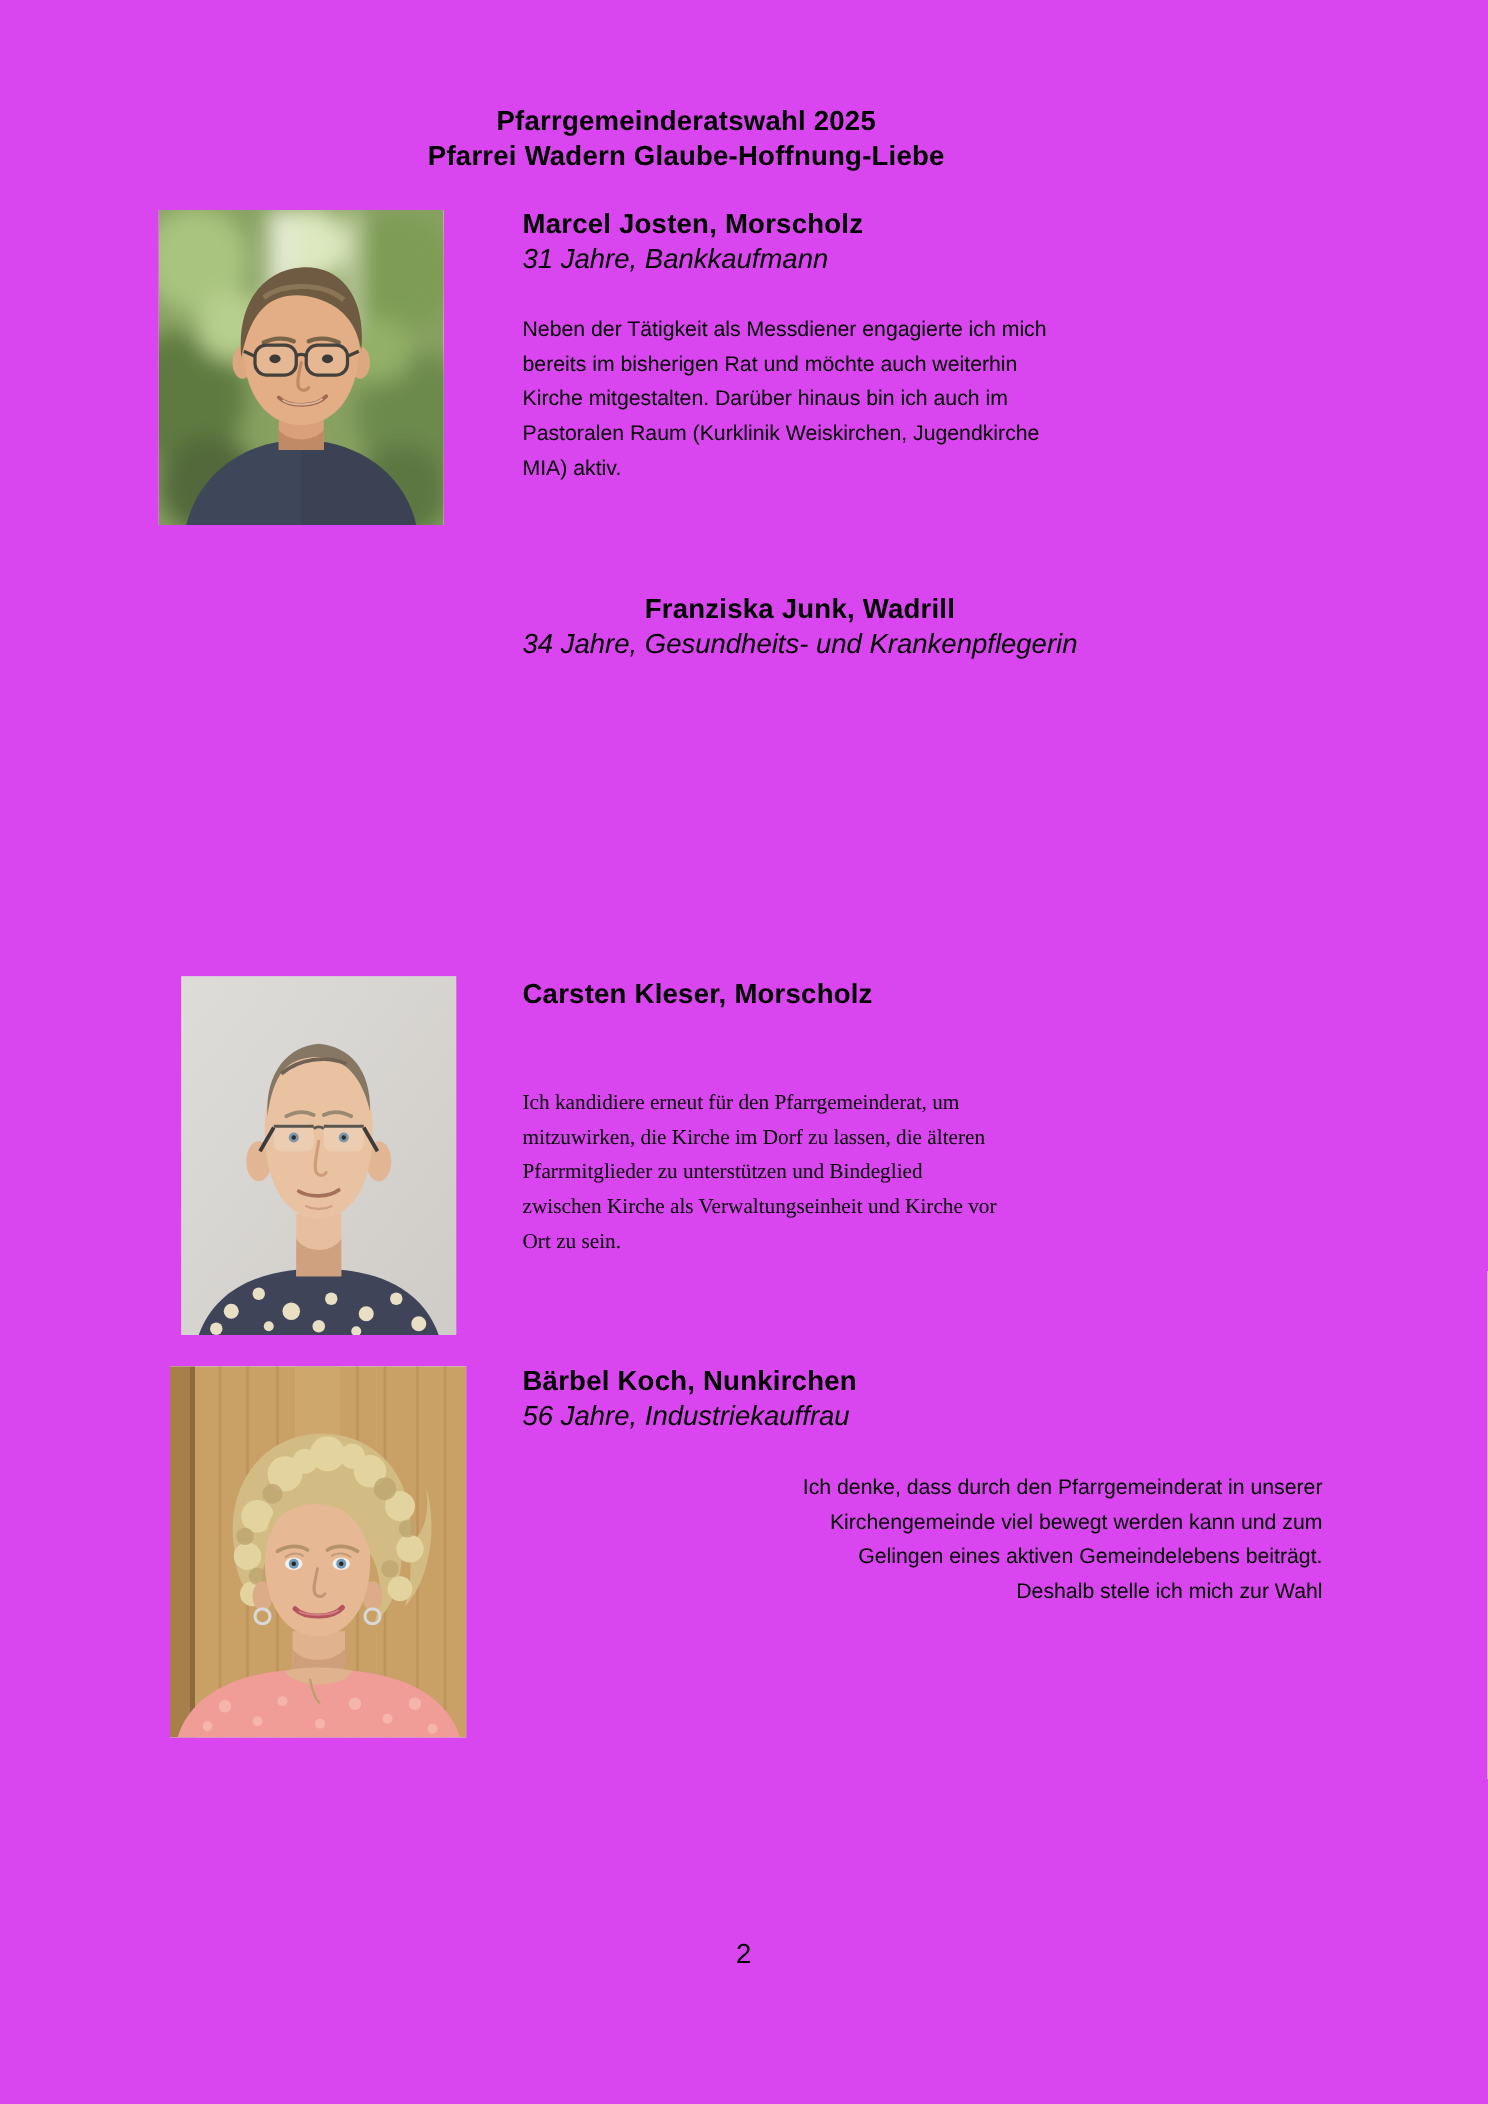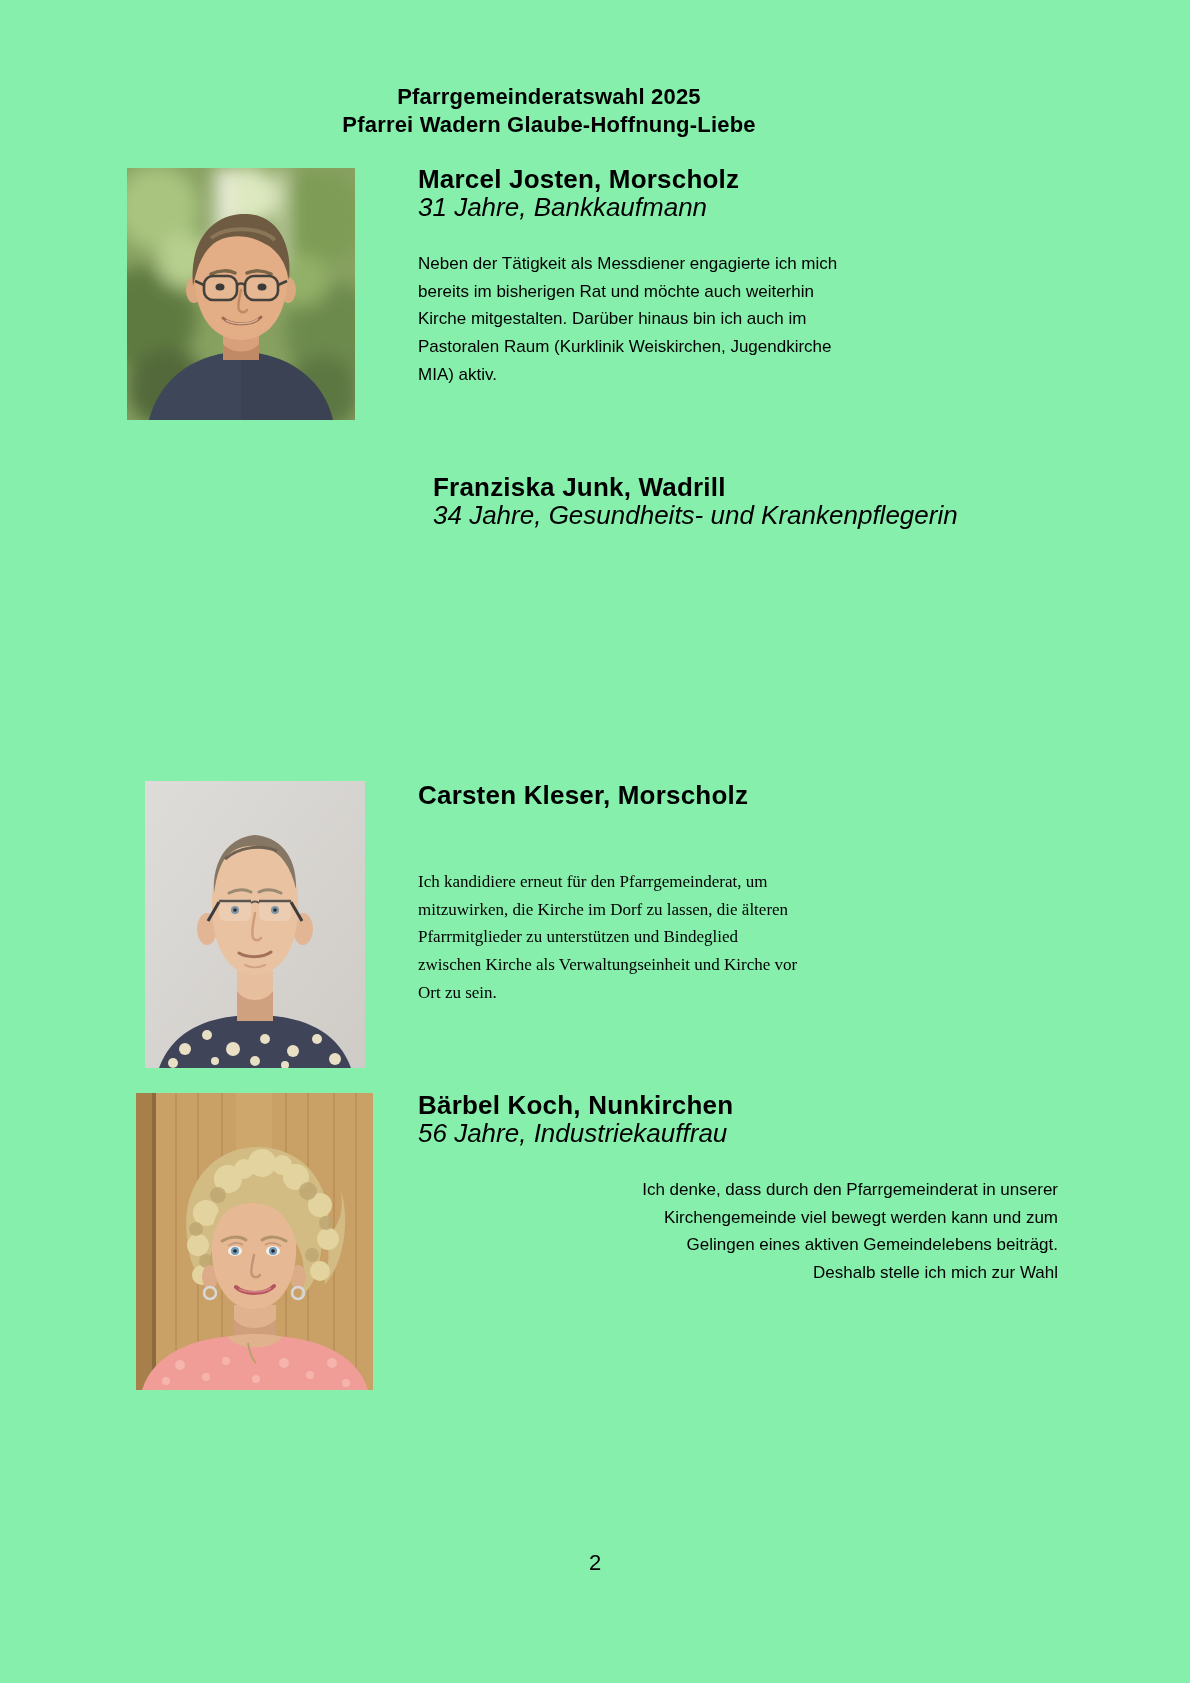--- a/index.html
+++ b/index.html
@@ -1,31 +1,31 @@
 <!DOCTYPE html>
 <html lang="de"><head>
 <meta charset="utf-8">
 <style>
   html,body{margin:0;padding:0;background:#ffffff;}
   #page{
     position:relative;
     width:1190px;height:1683px;
-    background:#86efac;
+    background:#d946ef;
     font-family:"Liberation Sans","DejaVu Sans",sans-serif;
     color:#000;
     overflow:hidden;
   }
   .abs{position:absolute;}
   .doc-title{
     left:0;top:83px;width:1098px;
     text-align:center;
     font-size:22px;font-weight:bold;line-height:28px;
     letter-spacing:0.2px;
   }
-  .cand-head{font-size:26px;line-height:28px;}
+  .cand-head{font-size:22px;line-height:28px;}
   .cand-head .name{font-weight:bold;letter-spacing:0.2px;}
   .cand-head .details{font-style:italic;}
   .statement{
     font-size:17px;line-height:27.7px;
     white-space:pre-line;
     width:640px;
   }
   .photo{overflow:hidden;background:#ddd;}
   .photo svg{display:block;}
   .pagenum{left:0;top:1550px;width:1190px;text-align:center;font-size:22px;}
@@ -94,21 +94,21 @@
   <div class="abs cand-head" style="left:418px;top:165px;">
     <div class="name">Marcel Josten, Morscholz</div>
     <div class="details">31 Jahre, Bankkaufmann</div>
   </div>
   <div class="abs statement" style="left:418px;top:250px;">Neben der Tätigkeit als Messdiener engagierte ich mich
 bereits im bisherigen Rat und möchte auch weiterhin
 Kirche mitgestalten. Darüber hinaus bin ich auch im
 Pastoralen Raum (Kurklinik Weiskirchen, Jugendkirche
 MIA) aktiv.</div>
 
-  <div class="abs cand-head" style="left:433px;top:473px;">
+  <div class="abs cand-head" style="left:418px;top:473px;text-align:center;">
     <div class="name">Franziska Junk, Wadrill</div>
     <div class="details">34 Jahre, Gesundheits- und Krankenpflegerin</div>
   </div>
 
   <figure class="abs photo" style="left:145px;top:781px;width:220px;height:287px;margin:0;" aria-label="Porträtfoto Carsten Kleser">
     <svg viewBox="0 0 220 287" width="220" height="287">
       <defs>
         <linearGradient id="grad2" x1="0" y1="0" x2="1" y2="1">
           <stop offset="0" stop-color="#dedcd9"></stop>
             <stop offset="1" stop-color="#cfccc7"></stop>

